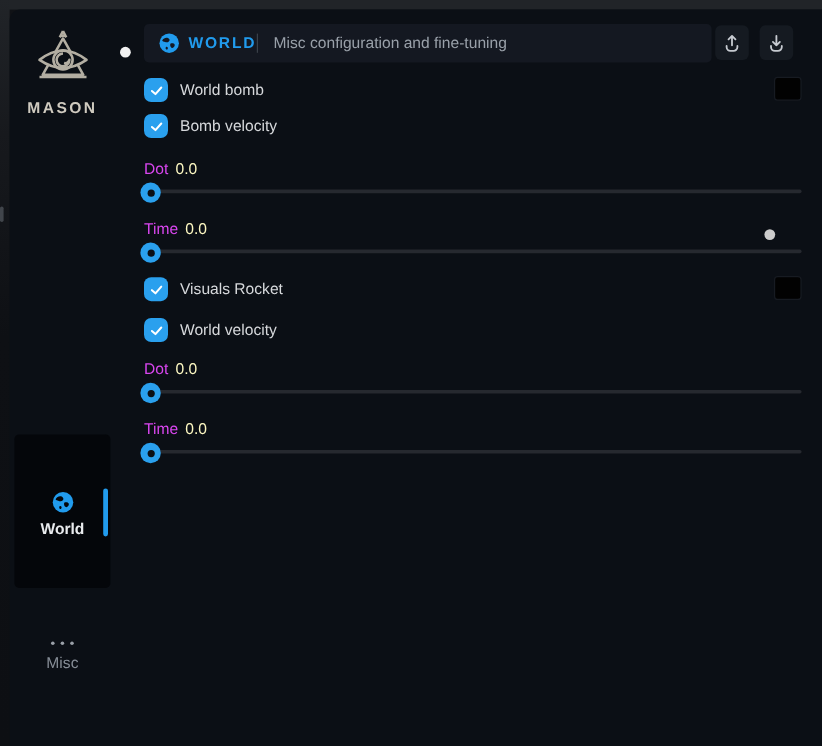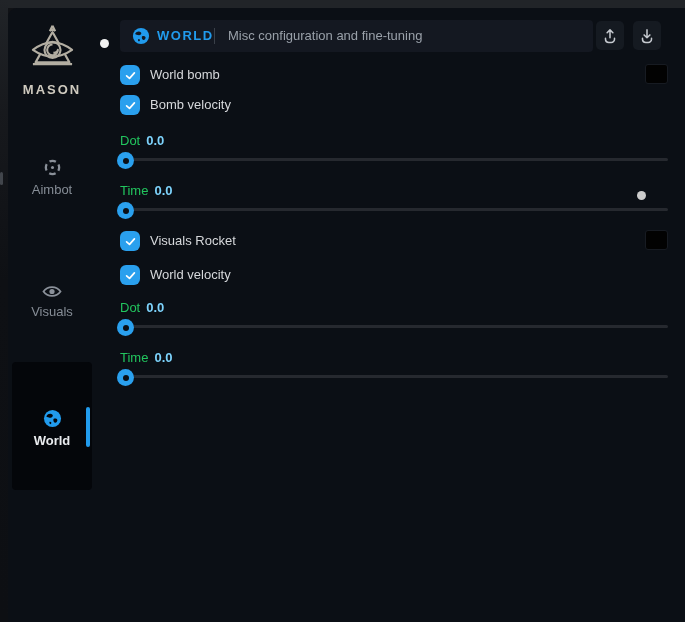--- a/index.html
+++ b/index.html
@@ -47,22 +47,22 @@
   .cb-row{position:absolute;left:112px;height:20px;}
   .checkbox{position:absolute;left:0;top:0;width:20px;height:20px;border-radius:6px;background:#2aa0ee;
             display:flex;align-items:center;justify-content:center;cursor:pointer;}
   .cb-label{position:absolute;left:30px;top:0;line-height:20px;font-size:13px;color:#d6d8db;white-space:nowrap;}
   .swatch{position:absolute;width:21px;height:18px;border-radius:3px;border:1px solid #171b22;
           left:637px;cursor:pointer;}
   .sw-1{top:56px;} .sw-2{top:222px;}
   .row-1{top:57px;} .row-2{top:87px;} .row-5{top:223px;} .row-6{top:257px;}
 
   .slider-label{position:absolute;left:112px;height:16px;font-size:13px;white-space:nowrap;}
-  .slider-label .sl-name{color:#22c55e;}
-  .slider-label .sl-value{color:#7dd3fc;margin-left:6px;font-weight:bold;}
+  .slider-label .sl-name{color:#d946ef;}
+  .slider-label .sl-value{color:#fef9c3;margin-left:6px;}
   .sl-lab-1{top:125px;} .sl-lab-2{top:175px;} .sl-lab-3{top:292px;} .sl-lab-4{top:342px;}
   .track{position:absolute;left:112px;width:548px;height:3px;background:#26292f;border-radius:2px;cursor:pointer;}
   .tr-1{top:150px;} .tr-2{top:200px;} .tr-3{top:317px;} .tr-4{top:367px;}
   .thumb{position:absolute;left:109px;width:17px;height:17px;border-radius:50%;background:#2aa0ee;cursor:pointer;}
   .thumb::after{content:"";position:absolute;left:5.5px;top:5.5px;width:6px;height:6px;border-radius:50%;background:#0b0f15;}
   .th-1{top:144px;} .th-2{top:194px;} .th-3{top:311px;} .th-4{top:361px;}
 
   .cursor-dot{position:absolute;border-radius:50%;}
   .dot-a{left:92px;top:31px;width:9px;height:9px;background:#f2f2f2;}
   .dot-b{left:629px;top:183px;width:9px;height:9px;background:#cccccc;}
@@ -83,47 +83,41 @@
           <path d="M32 6 L29 12 M32 6 L35 12 M30 10.5 L34 10.5"></path>
           <path d="M32 13 L13 47 L51 47 Z"></path>
           <path d="M10 49 L54 49"></path>
           <path d="M10 33 Q32 16 54 33 Q32 48 10 33 Z" fill="#0b0f15"></path>
           <circle cx="32" cy="33" r="9"></circle>
           <path d="M32 27 a6 6 0 1 0 6 6 a4 4 0 0 1 -5 3"></path>
         </g>
       </svg>
       <div class="brand">MASON</div>
 
-      <div class="nav-item nav-aimbot">
-        <svg class="nav-icon" width="19" height="19" viewBox="0 0 20 20">
-          <circle cx="10" cy="10" r="7" fill="none" stroke="currentColor" stroke-width="2.4" stroke-dasharray="7 4" stroke-dashoffset="3.5"></circle>
-          <circle cx="10" cy="10" r="1.6" fill="currentColor"></circle>
-        </svg>
-        <span class="nav-label">Aimbot</span>
-      </div>
-
-      <div class="nav-item nav-visuals">
-        <svg class="nav-icon" width="20" height="15" viewBox="0 0 20 14">
-          <path d="M1.5 7 C5.5 1.2 14.5 1.2 18.5 7 C14.5 12.8 5.5 12.8 1.5 7 Z" fill="none" stroke="currentColor" stroke-width="1.8"></path>
-          <circle cx="10" cy="7" r="2.6" fill="currentColor"></circle>
-        </svg>
-        <span class="nav-label">Visuals</span>
-      </div>
+
 
       <div class="nav-item nav-world">
         <svg class="nav-icon" width="19" height="19" viewBox="0 0 20 20">
           <circle cx="10" cy="10" r="9" fill="#219bed"></circle>
           <path d="M3.5 7.5 C5 4.5 8.5 4.2 10 6 C11.3 7.8 8.6 9.8 6.3 9 C4.8 8.5 3.8 8.2 3.5 7.5 Z" fill="#04060a"></path>
           <path d="M11 10.5 C13.8 9.2 16.3 11 14.6 13.4 C13 15.7 10.3 13.7 11 10.5 Z" fill="#04060a"></path>
           <path d="M7 13.5 C8.3 13 9.3 14.2 8.5 15.5 C7.5 16.8 6 15 7 13.5 Z" fill="#04060a"></path>
         </svg>
         <span class="nav-label">World</span>
       </div>
       <div class="active-bar"></div>
 
+      <div class="nav-item nav-misc">
+        <svg class="dots-icon" viewBox="0 0 26 8">
+          <circle cx="5" cy="4" r="1.5" fill="currentColor"></circle>
+          <circle cx="13" cy="4" r="1.5" fill="currentColor"></circle>
+          <circle cx="21" cy="4" r="1.5" fill="currentColor"></circle>
+        </svg>
+        <span class="nav-label">Misc</span>
+      </div>
     </div>
 
     <div class="titlebar">
       <svg class="globe" width="18" height="18" viewBox="0 0 20 20">
         <circle cx="10" cy="10" r="9" fill="#219bed"></circle>
         <path d="M3.5 7.5 C5 4.5 8.5 4.2 10 6 C11.3 7.8 8.6 9.8 6.3 9 C4.8 8.5 3.8 8.2 3.5 7.5 Z" fill="#141821"></path>
         <path d="M11 10.5 C13.8 9.2 16.3 11 14.6 13.4 C13 15.7 10.3 13.7 11 10.5 Z" fill="#141821"></path>
         <path d="M7 13.5 C8.3 13 9.3 14.2 8.5 15.5 C7.5 16.8 6 15 7 13.5 Z" fill="#141821"></path>
       </svg>
       <span class="tab-label">WORLD</span>

